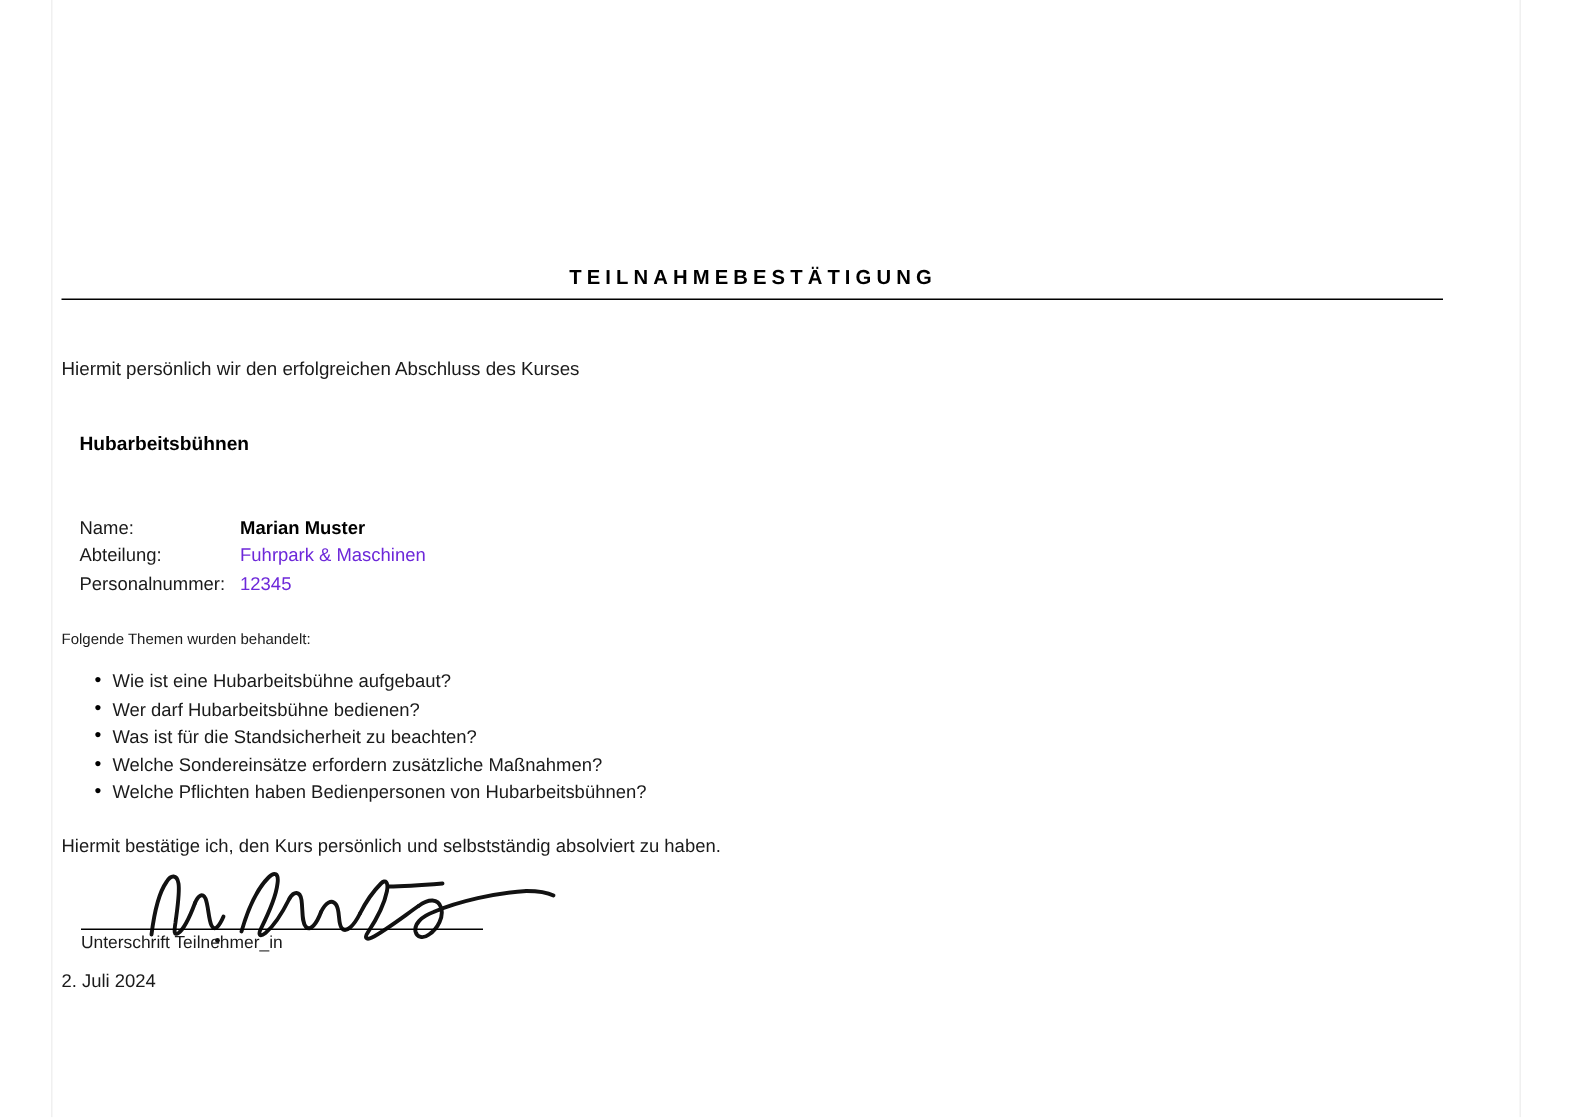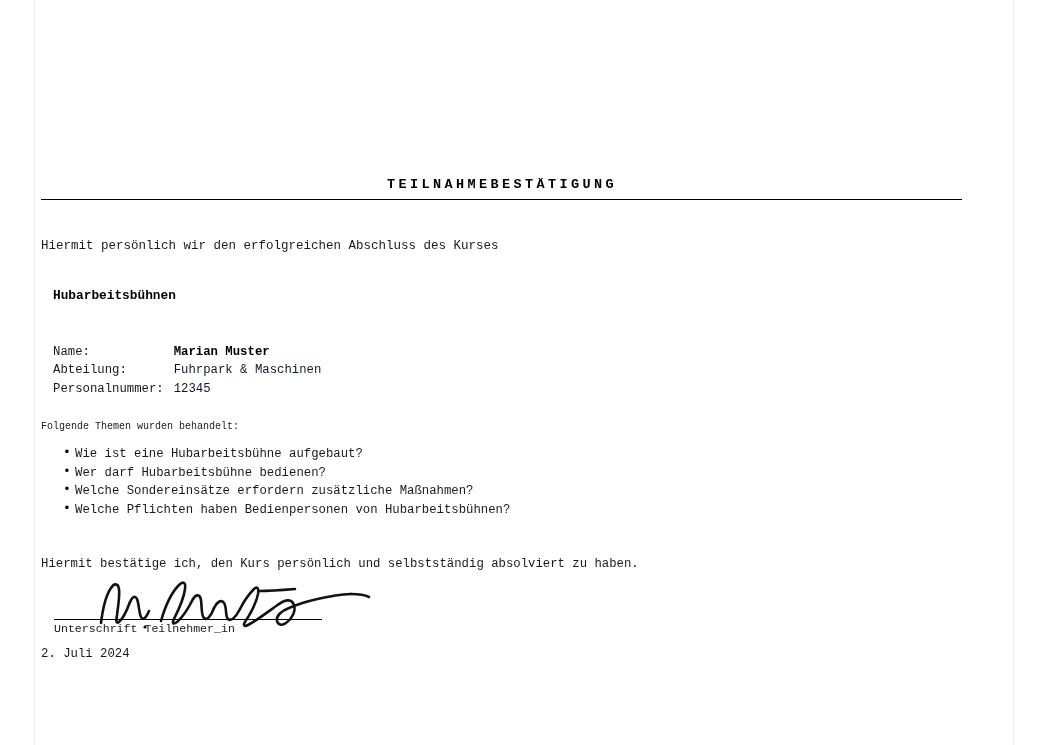--- a/index.html
+++ b/index.html
@@ -10,21 +10,20 @@
   body {
     font-family: "Liberation Sans", sans-serif;
     color: #1a1a1a;
   }
   .page {
     position: relative;
     width: 1048px;
     height: 745px;
     background: #ffffff;
     overflow: hidden;
-    font-family: Liberation Mono, monospace;
   }
   
   .sheet-edge-left,
   .sheet-edge-right {
     position: absolute;
     top: 0;
     bottom: 0;
     width: 1px;
     background: #f0f0f0;
   }
@@ -90,21 +89,21 @@
   .fields td {
     padding: 0;
     vertical-align: top;
     white-space: nowrap;
   }
   .fields td.label {
     padding-right: 10px;
     color: #1a1a1a;
   }
   .fields td.value {
-    color: #0f172a;
+    color: #6d28d9;
   }
   .fields tr:first-child td.value {
     font-weight: bold;
     color: #000000;
   }
 
   .topics-lead {
     position: absolute;
     left: 0;
     top: 421px;
@@ -208,20 +207,21 @@
         </tr>
       </tbody>
         </table>
     </div>
 
     <div class="topics-lead">Folgende Themen wurden behandelt:</div>
 
     <ul class="topics">
       <li>Wie ist eine Hubarbeitsbühne aufgebaut?</li>
       <li>Wer darf Hubarbeitsbühne bedienen?</li>
+      <li>Was ist für die Standsicherheit zu beachten?</li>
       <li>Welche Sondereinsätze erfordern zusätzliche Maßnahmen?</li>
       <li>Welche Pflichten haben Bedienpersonen von Hubarbeitsbühnen?</li>
     </ul>
 
     <div class="declaration">Hiermit bestätige ich, den Kurs persönlich und selbstständig absolviert zu haben.</div>
 
     <div class="sig-block">
       <svg class="signature-svg" width="330" height="75" viewBox="0 0 330 75">
         <g fill="none" stroke="#121212" stroke-width="2.6" stroke-linecap="round" stroke-linejoin="round">
           <path d="M28 62 C30 46 33 34 38 27 C41 22 45 22 46 28 C47 34 45 46 44 54 C43 60 43 63 46 61 C50 58 54 49 57 41"></path>

